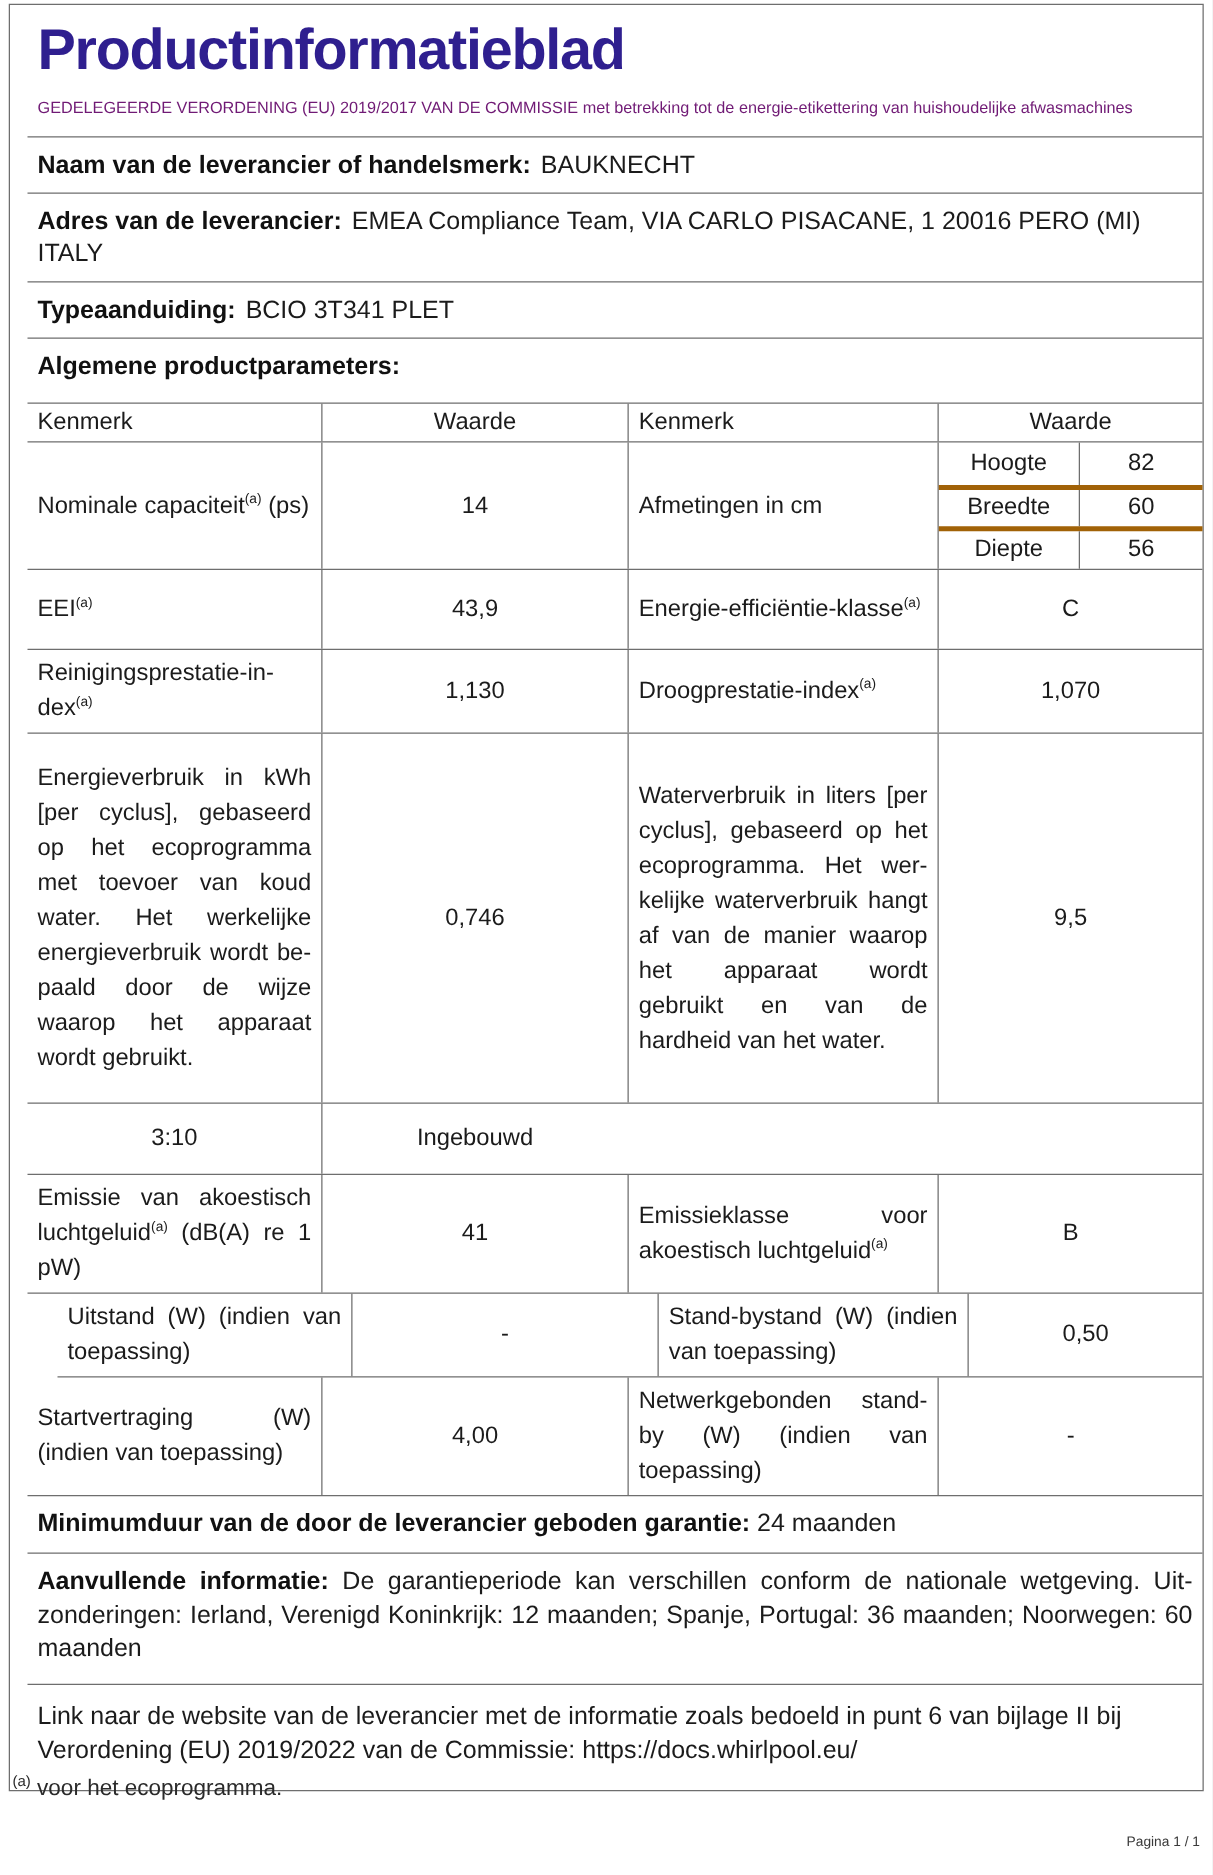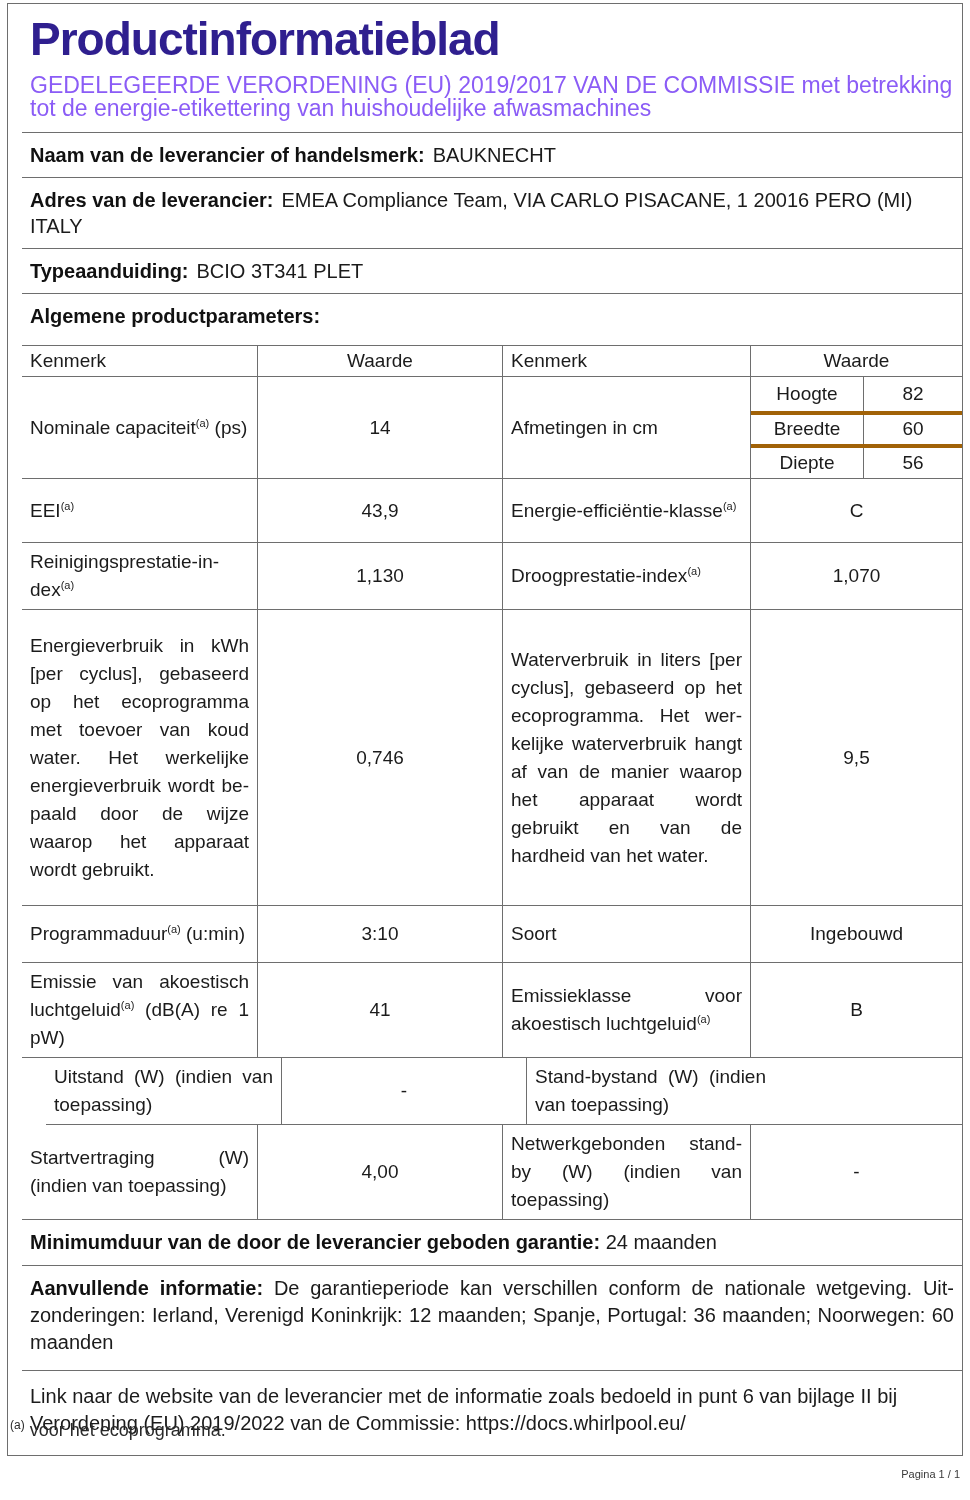--- a/index.html
+++ b/index.html
@@ -11,21 +11,21 @@
   }
   .frame {
     position:absolute; left:7px; right:7px; top:3px;
     border:1px solid #6e6e6e; background:#fff;padding-left:14px;
   }
   .title-block { border-bottom:1px solid #6e6e6e; padding:8px 8px 12px; }
   h1.doc-title {
     font-size:46px; line-height:54px; font-weight:bold;
     color:#2f1f8f; letter-spacing:-1px; margin-bottom:8px;
   }
-  .regulation { font-size:23px; line-height:23px; color:#8b5cf6; }
+  .regulation { font-size:13px; line-height:23px; color:#701a75; }
 
   .info-row { border-bottom:1px solid #6e6e6e; padding:9px 8px; font-size:20px; line-height:26px; }
   .info-row .lbl { font-weight:bold; color:#111; }
   .info-row .val { margin-left:8px; }
   .heading-row { padding:9px 8px 16px; }
 
   
   .ptable { font-size:19px; line-height:28px; }
   .trow { display:grid; grid-template-columns:235px 245px 248px 1fr; border-bottom:1px solid #6e6e6e; }
   .tcell { padding:5px 8px; display:flex; align-items:center; min-width:0; }
@@ -158,27 +158,21 @@
           <div class="jtext">Energieverbruik in kWh [per cyclus], ge­baseerd op het eco­programma met toe­voer van koud water. Het werkelijke ener­gieverbruik wordt be­paald door de wijze waarop het apparaat wordt gebruikt.</div>
         </div>
         <div class="tcell vcell">0,746</div>
         <div class="tcell">
           <div class="jtext">Waterverbruik in li­ters [per cyclus], ge­baseerd op het eco­programma. Het wer­kelijke waterverbruik hangt af van de ma­nier waarop het appa­raat wordt gebruikt en van de hardheid van het water.</div>
         </div>
         <div class="tcell vcell">9,5</div>
       </div>
 
       <div class="trow r-duration">
-        <div class="tcell">
-          <div class="jtext"><span>Programmaduur</span><sup class="fn">(a)</sup><span> (u:min)</span></div>
-        </div>
         <div class="tcell vcell">3:10</div>
-        <div class="tcell">
-          <div class="jtext">Soort</div>
-        </div>
         <div class="tcell vcell">Ingebouwd</div>
       </div>
 
       <div class="trow r-noise">
         <div class="tcell">
           <div class="jtext"><span>Emissie van akoestisch luchtgeluid</span><sup class="fn">(a)</sup><span> (dB(A) re 1 pW)</span></div>
         </div>
         <div class="tcell vcell">41</div>
         <div class="tcell">
           <div class="jtext"><span>Emissieklasse voor akoestisch luchtge­luid</span><sup class="fn">(a)</sup></div>
@@ -187,20 +181,21 @@
       </div>
 
       <div class="trow r-off">
         <div class="tcell">
           <div class="jtext">Uitstand (W) (indien van toepassing)</div>
         </div>
         <div class="tcell vcell">-</div>
         <div class="tcell">
           <div class="jtext">Stand-bystand (W) (in­dien van toepassing)</div>
         </div>
+        <div class="tcell vcell">0,50</div>
       </div>
 
       <div class="trow r-delay">
         <div class="tcell">
           <div class="jtext">Startvertraging (W) (indien van toepas­sing)</div>
         </div>
         <div class="tcell vcell">4,00</div>
         <div class="tcell">
           <div class="jtext">Netwerkgebonden stand-by (W) (indien van toepassing)</div>
         </div>

